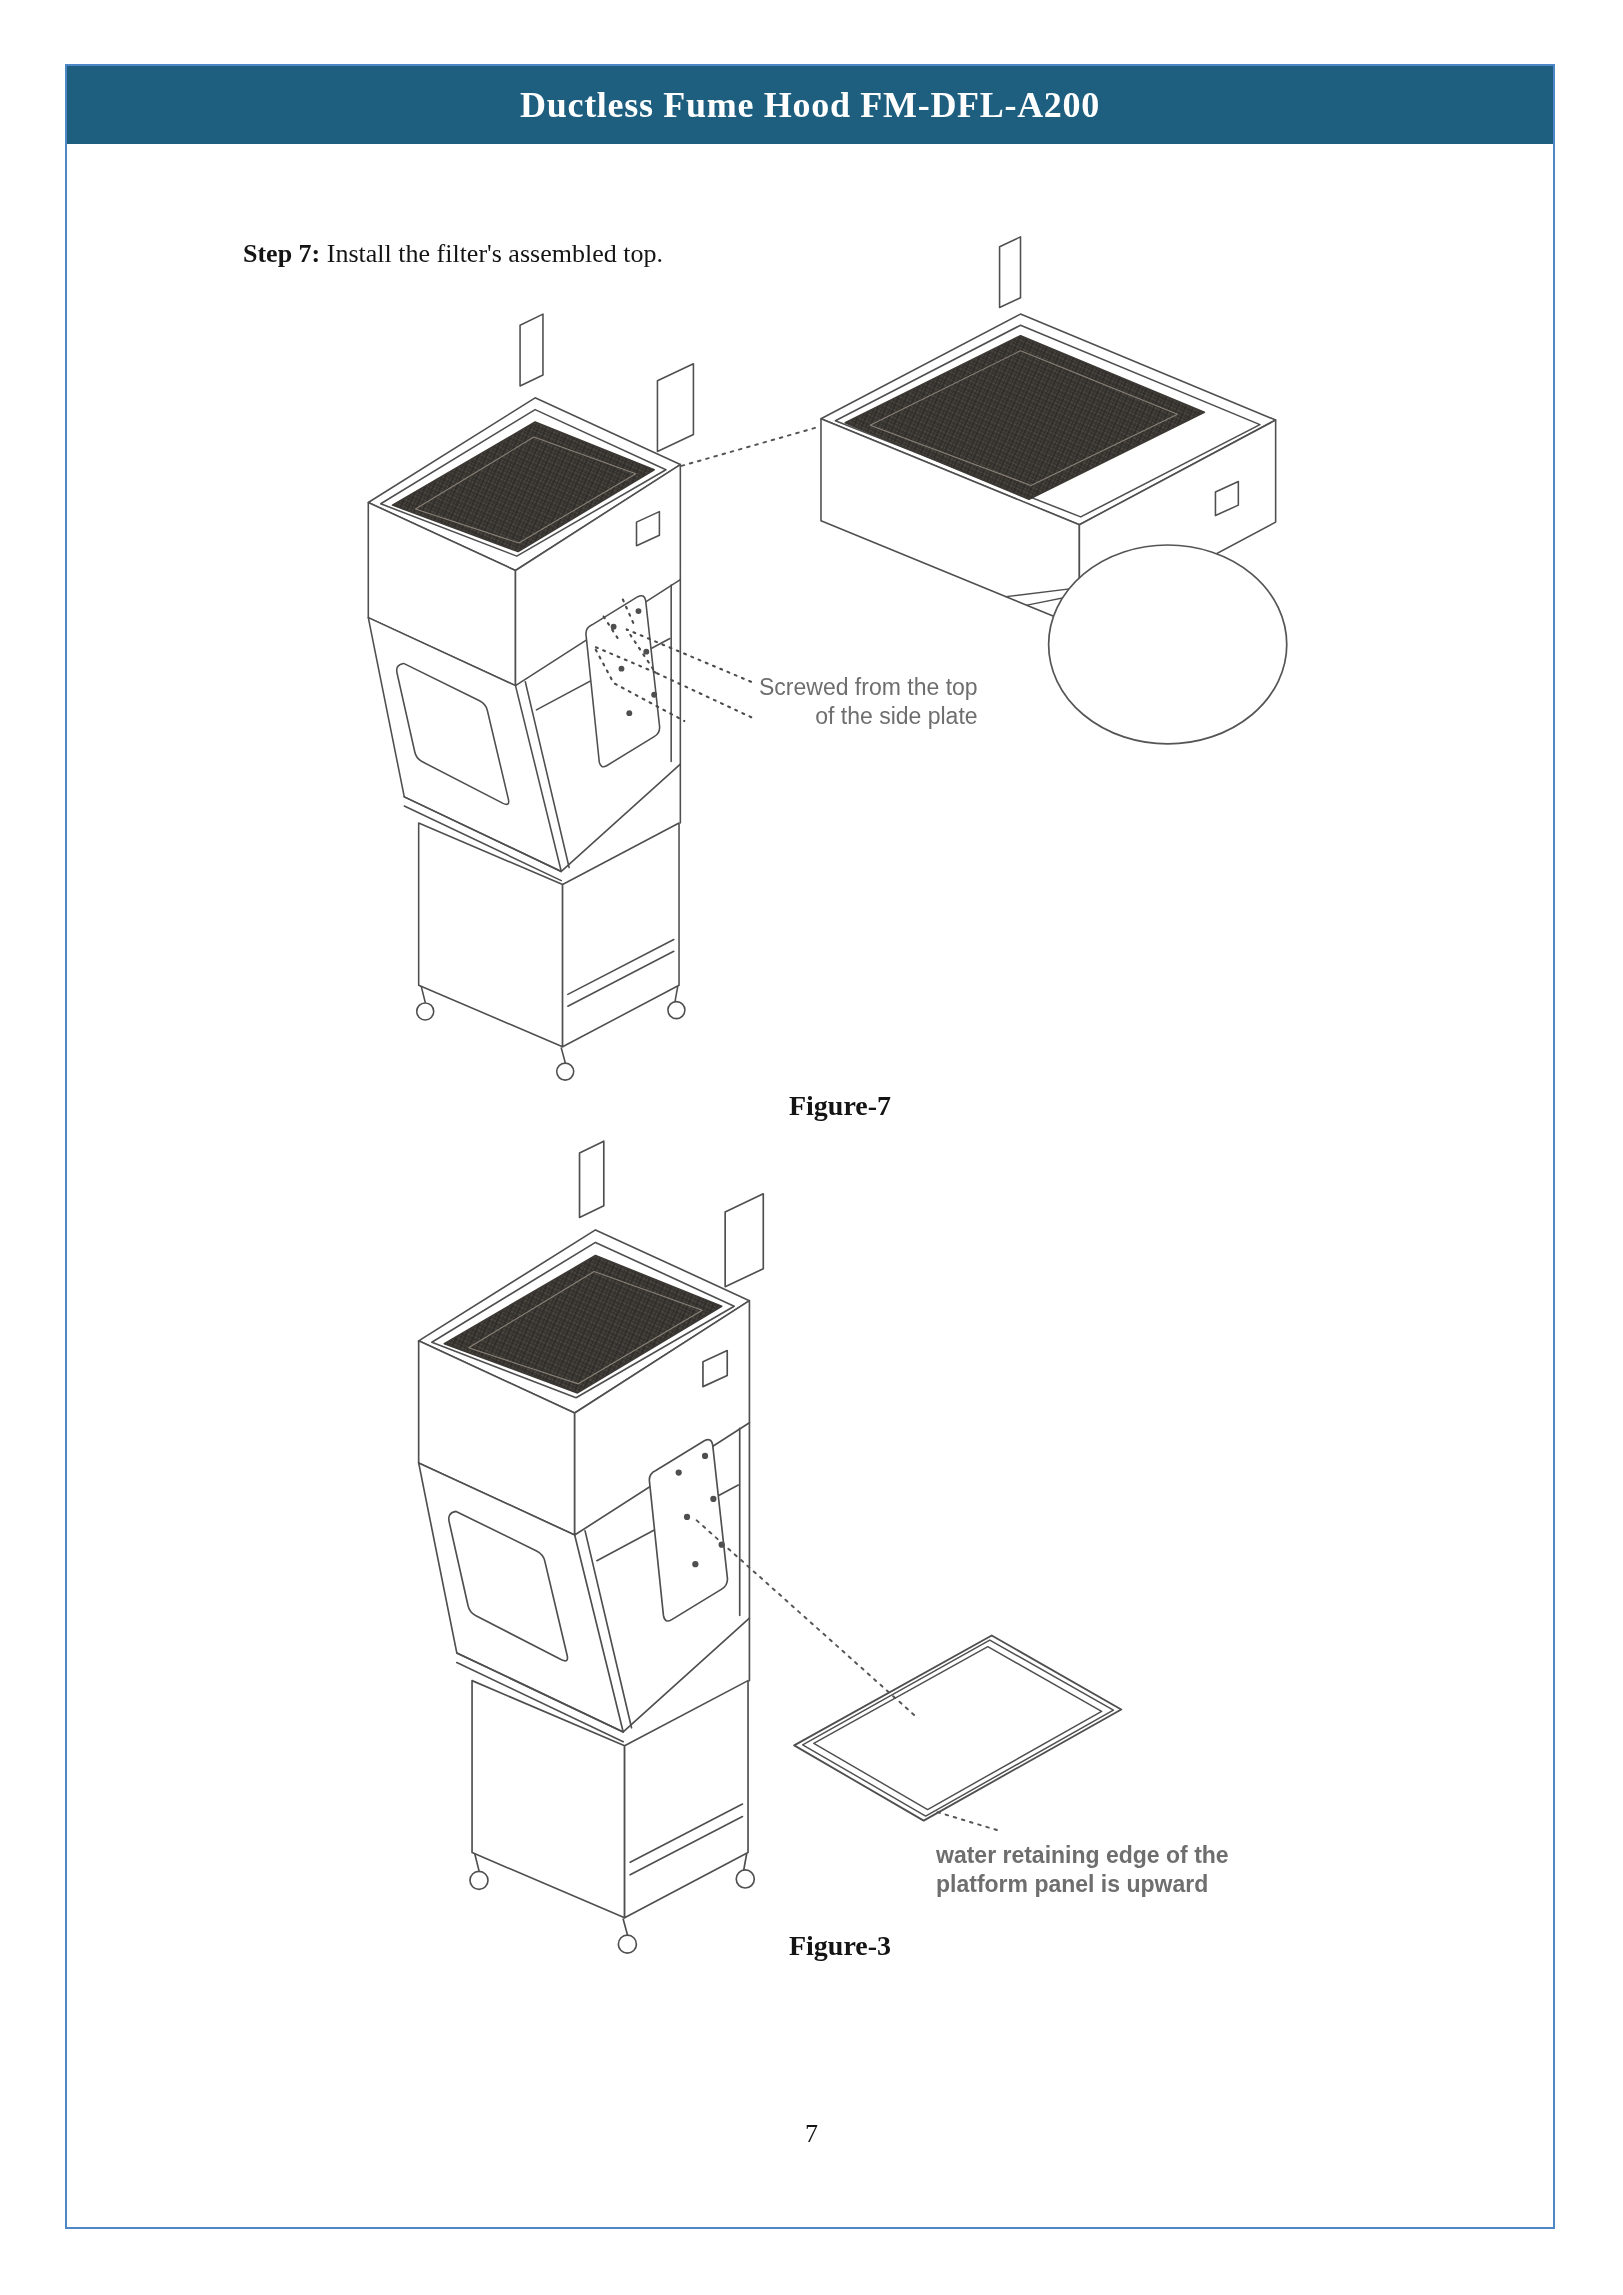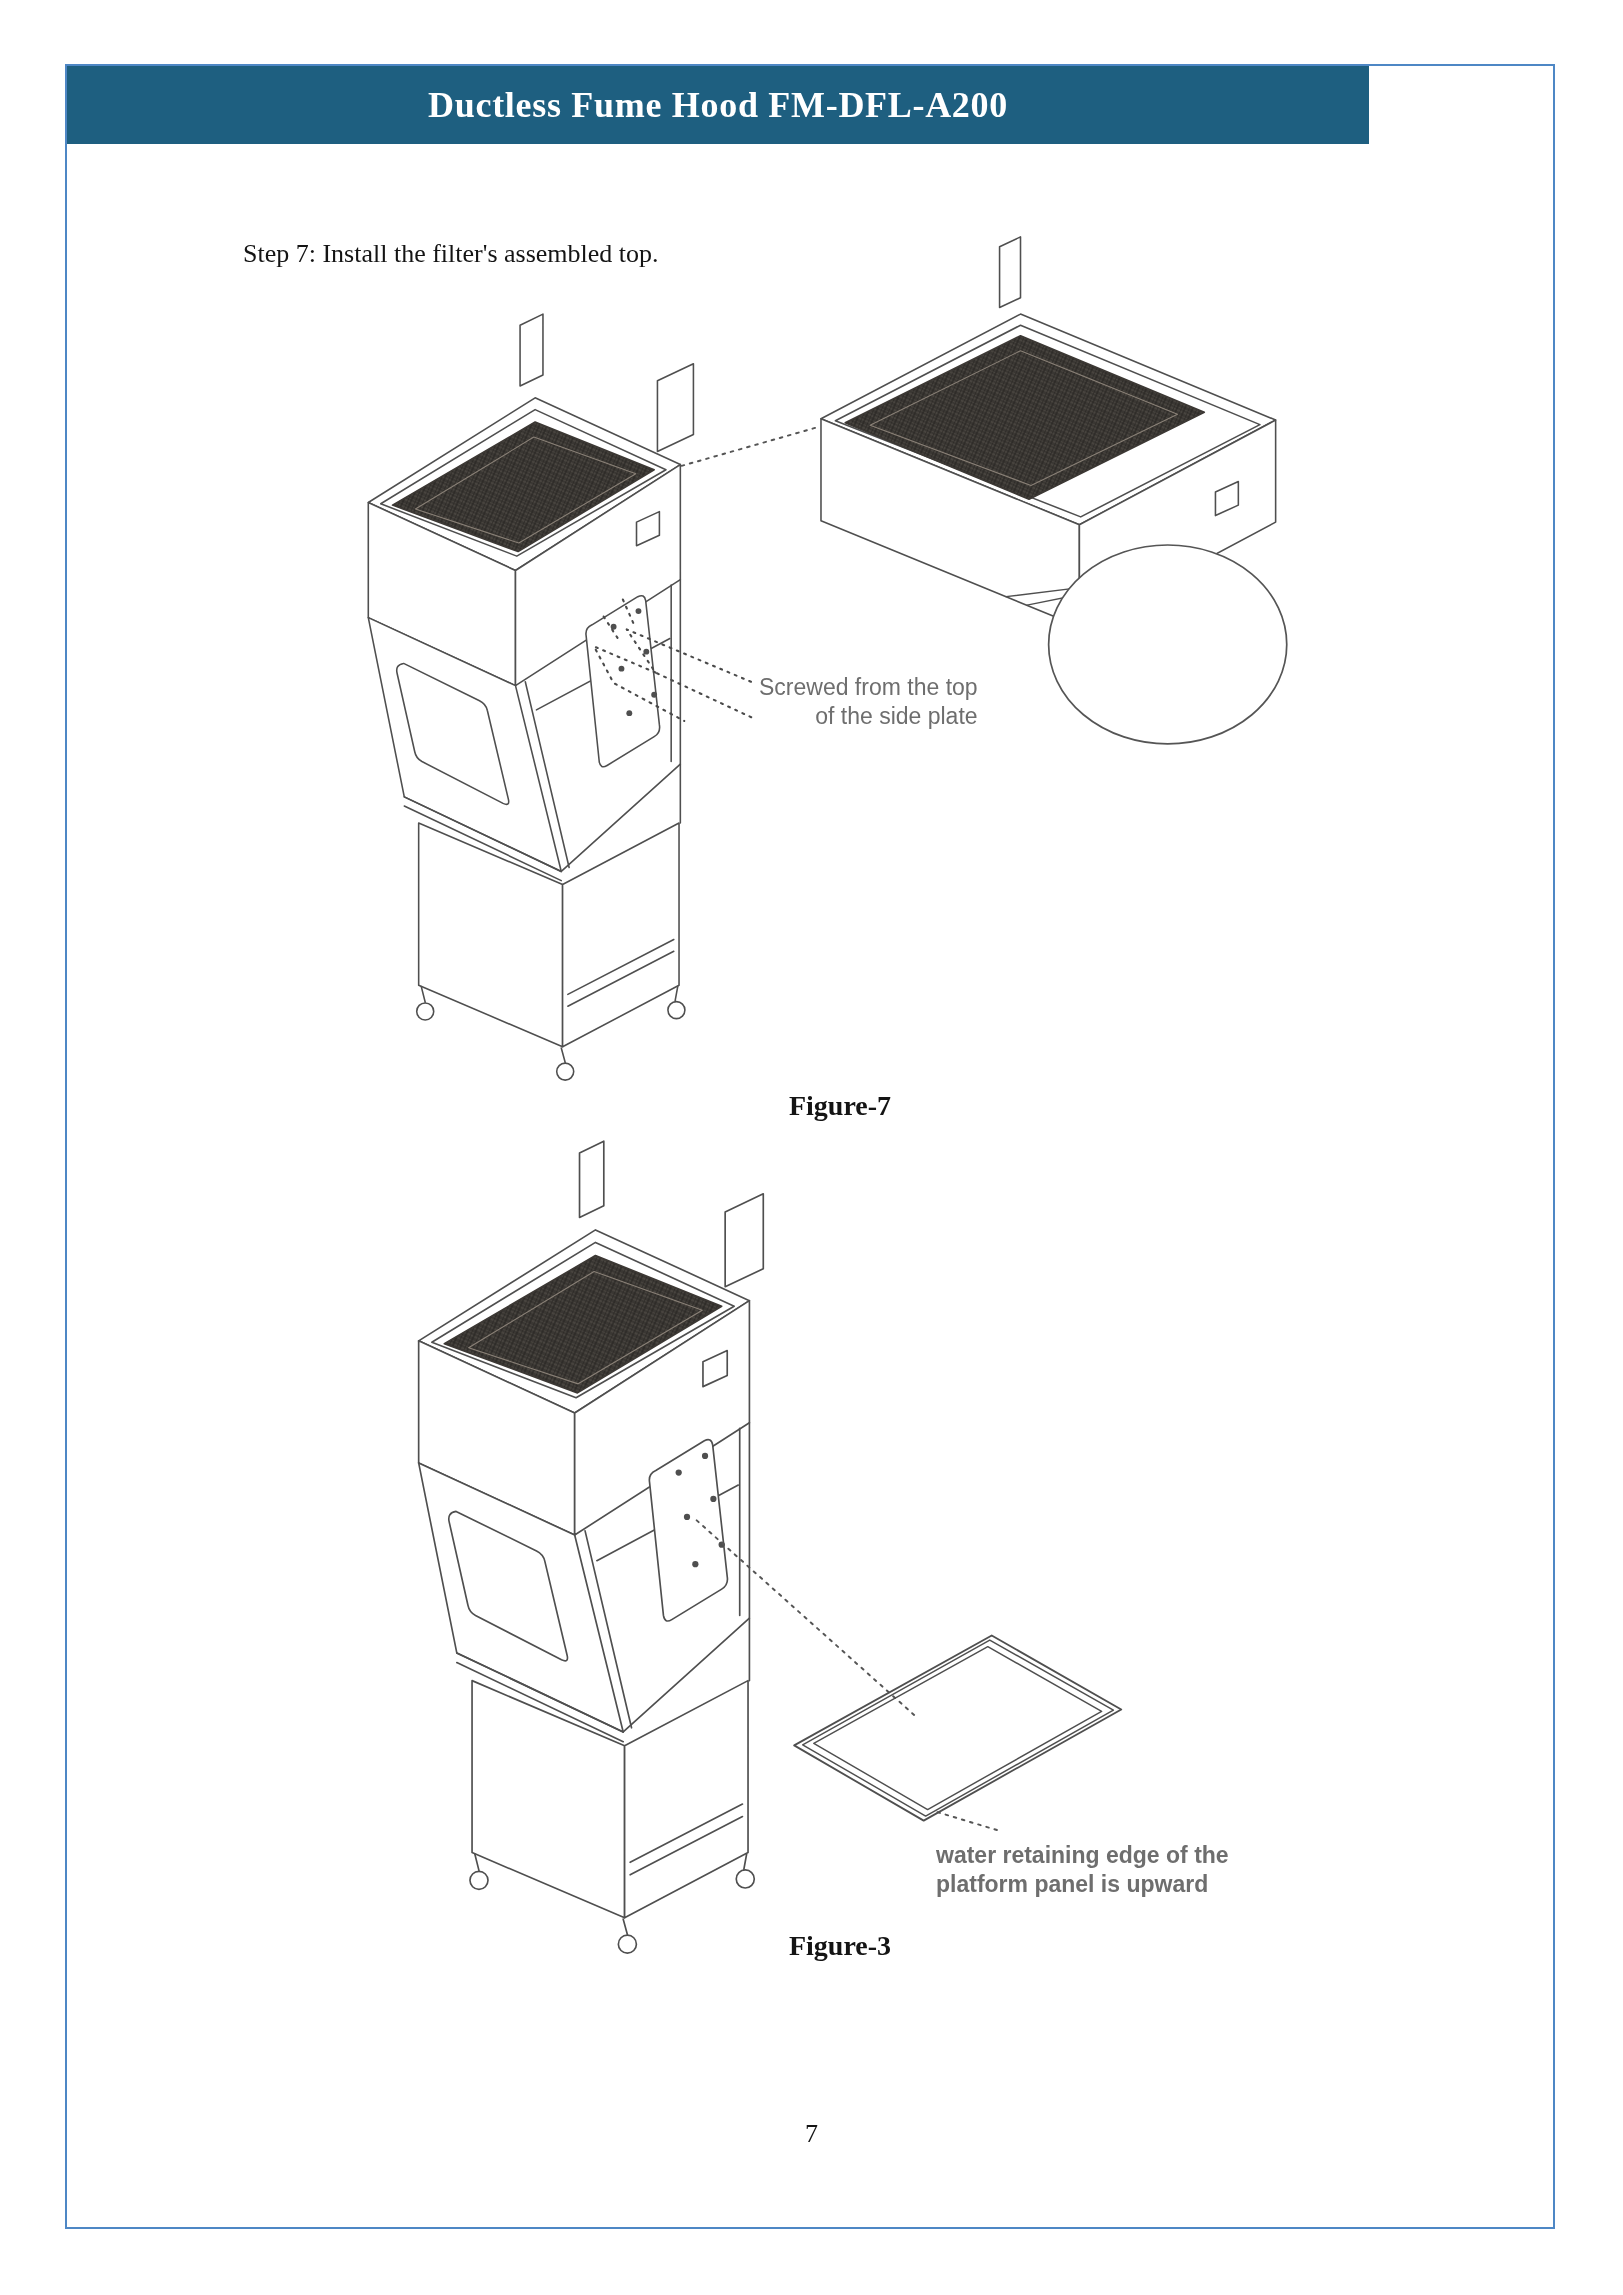--- a/index.html
+++ b/index.html
@@ -17,33 +17,33 @@
     background:#ffffff;
     font-family:"Liberation Serif", serif;
     color:#161616;
     overflow:hidden;
   }
   .page-border{
     position:absolute;left:65px;top:64px;width:1490px;height:2165px;
     border:2px solid var(--page-border);
   }
   .header-bar{
-    position:absolute;left:67px;top:66px;width:1302px;height:78px;
+    position:absolute;left:67px;top:66px;width:1486px;height:78px;
     background:var(--header-bg);
     display:flex;align-items:center;justify-content:center;
   }
   .header-title{
     font-size:36px;font-weight:bold;color:#ffffff;letter-spacing:0.7px;
     font-family:"Liberation Serif", serif;
   }
   .step{
     position:absolute;left:243px;
     font-size:26px;line-height:33px;color:#141414;
   }
-  .step b{font-weight:normal;}
+  .step b{font-weight:bold;}
   .step7{top:237px;}
   .step8{top:1169px;}
   .art{
     position:absolute;left:0;top:0;width:1623px;height:2295px;
   }
   .anno{
     position:absolute;
     font-family:"Liberation Sans", sans-serif;
     color:var(--annotation-text);
   }

